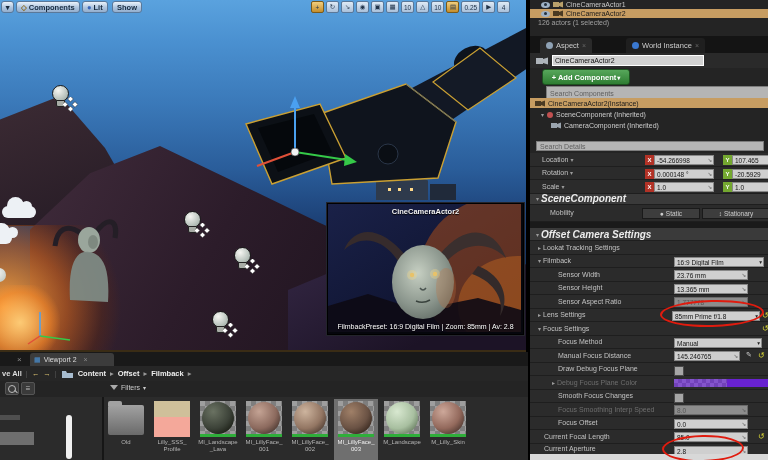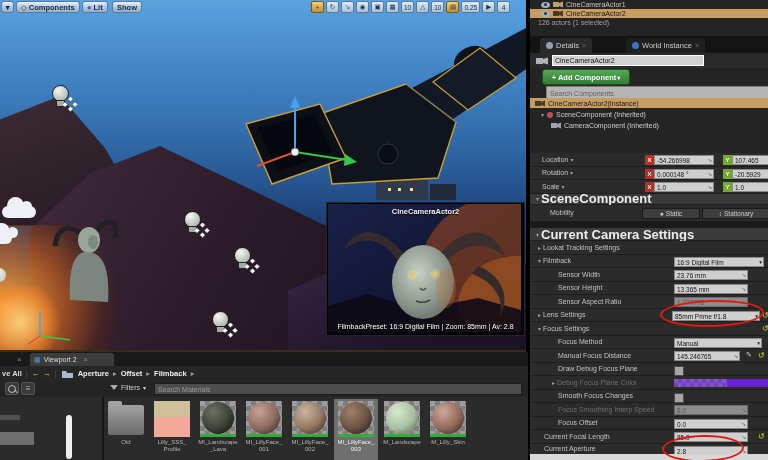--- a/index.html
+++ b/index.html
@@ -111,21 +111,21 @@
         font-size:7px;color:#111;padding:0 2px;box-sizing:border-box;}
   .addbtn{position:absolute;left:12px;top:69px;width:86px;height:14px;border-radius:3px;
         background:linear-gradient(#57a75b,#2e7d32);border:1px solid #1d5220;color:#fff;font-size:7.5px;font-weight:bold;
         display:flex;align-items:center;justify-content:center;gap:1px;}
   .searchin{background:#b5b5b5;border:1px solid #7d7d7d;color:#5f5f5f;font-size:7px;padding:0 3px;box-sizing:border-box;}
   .searchin::placeholder{color:#5f5f5f;}
   .trow{position:absolute;left:0;width:240px;font-size:7px;color:#ccc;display:flex;align-items:center;gap:3px;}
   .row{position:absolute;left:0;width:240px;height:13.5px;background:#2b2b2b;border-bottom:1px solid #1e1e1e;box-sizing:border-box;}
   .row.hd{background:#3a3a3a;}
   .lbl{position:absolute;top:0;height:100%;display:flex;align-items:center;font-size:7px;color:#c2c2c2;white-space:nowrap;gap:2px;}
-  .lbl b{color:#ececec;font-size:13px;}
+  .lbl b{color:#ececec;font-size:10px;font-style:italic;}
   .lbl.dim{color:#6e6e6e;}
   .arr{color:#9a9a9a;font-size:6px;}
   .fld{position:absolute;top:2px;height:10px;line-height:9px;background:#cfcfcf;border:1px solid #888;
        color:#141414;font-size:6.5px;padding:0 2px;box-sizing:border-box;white-space:nowrap;overflow:hidden;}
   .fld .ex{position:absolute;right:1px;top:1px;font-size:5.5px;color:#555;line-height:7px;}
   .fld .crt{position:absolute;right:1px;top:1px;font-size:5.5px;color:#222;line-height:7px;}
   .fld.dimf{background:#8d8d8d;color:#565656;border-color:#6a6a6a;}
   .badge{position:absolute;top:2px;width:9px;height:10px;color:#fff;font-size:6px;font-weight:bold;text-align:center;line-height:10px;}
   .bx{background:#b23226;}
   .by{background:#74a830;}
@@ -350,40 +350,39 @@
     </div>
     <div class="cbbar">
       <span style="font-weight:bold">ve All</span>
       <span style="color:#555">|</span>
       <span style="color:#d9c070">←</span>
       <span style="color:#d9c070">→</span>
       <span style="color:#555">|</span>
       <svg width="13" height="10">
           <path d="M1,3 L1,9 L12,9 L12,4 L6,4 L5,2 L1,2 Z" fill="#a8bdd0"></path>
         </svg>
-      <span class="crumb">Aperture</span>
+      <span class="crumb">Content</span>
       <span style="color:#999">▸</span>
       <span class="crumb">Offset</span>
       <span style="color:#999">▸</span>
       <span class="crumb">Filmback</span>
       <span style="color:#999">▸</span>
     </div>
     <div class="cbrow2">
       <div class="tbtn" style="left:5px">
           <span class="mag"></span>
         </div>
       <div class="tbtn" style="left:21px">
           <span>≡</span>
         </div>
       <div class="ab" style="left:110px;top:3px;display:flex;align-items:center;gap:3px;color:#ccc;font-size:7px">
         <span class="funnel"></span>
         <span>Filters</span>
         <span style="font-size:6px">▾</span>
       </div>
-      <input id="matsearch" placeholder="Search Materials" style="">
     </div>
     <div class="srcpanel"></div>
     <div class="srcbar1"></div>
     <div class="srcbar2"></div>
     <div class="vscroll"></div>
 
     <div class="assets">
       <div class="asset" style="left:0">
         <div class="thumb t-folder"></div>
         <div class="alabel"><span>Old</span><br><span></span></div>
@@ -437,21 +436,21 @@
           <rect x="0" y="1" width="6" height="5" fill="#4a3a22"></rect>
           <polygon points="6,2 10,0.5 10,6.5 6,5" fill="#4a3a22"></polygon>
         </svg>
       <span>CineCameraActor2</span>
     </div>
     <div class="cnt">126 actors (1 selected)</div>
 
     <div class="dtabbar">
       <div class="dtab" style="left:10px;background:#2a2a2a">
         <span class="dot" style="background:#8fa2b5"></span>
-        <span>Details</span>
+        <span>Aspect</span>
         <span style="color:#666;font-size:7px">×</span>
       </div>
       <div class="dtab" style="left:96px;background:#1f1f1f">
         <span class="dot" style="background:#3a78d0"></span>
         <span>World Instance</span>
         <span style="color:#666;font-size:7px">×</span>
       </div>
     </div>
 
     <div class="namerow">
@@ -485,20 +484,21 @@
     </div>
     <div class="trow" style="top:120px;height:11px">
       <span style="width:18px"></span>
       <svg width="10" height="7">
           <rect x="0" y="1" width="6" height="5" fill="#9aa4ae"></rect>
           <polygon points="6,2 10,0.5 10,6.5 6,5" fill="#9aa4ae"></polygon>
         </svg>
       <span>CameraComponent (Inherited)</span>
     </div>
 
+    <input class="searchin ab" style="left: 6px; top: 141px; width: 228px; height: 10px;" placeholder="Search Details">
 
     <div class="row" style="top:153px">
       <div class="lbl" style="left:12px">
           <span>Location</span>
           <span class="arr">▾</span>
         </div>
       <span class="badge bx" style="left:115px">X</span>
       <div class="fld" style="left:124px;width:60px"><span>-54.266998</span><span class="ex">↘</span></div>
       <span class="badge by" style="left:193px">Y</span>
       <div class="fld" style="left:202px;width:44px"><span>107.465</span></div>
@@ -541,21 +541,21 @@
       <div class="mobbtn" style="left:172px;width:68px">
         <span>↕</span>
           <span>Stationary</span>
       </div>
     </div>
     <div class="ab" style="left:0;top:221.5px;width:240px;height:6.5px;background:#1a1a1a"></div>
 
     <div class="row hd" style="top:228px;height:13px">
       <div class="lbl" style="left:6px">
           <span class="arr">▾</span>
-          <b>Current Camera Settings</b>
+          <b>Offset Camera Settings</b>
         </div>
     </div>
 
     <div class="row" style="top:241px">
       <div class="lbl" style="left:8px">
           <span class="arr">▸</span>
           <span>Lookat Tracking Settings</span>
         </div>
     </div>
 

